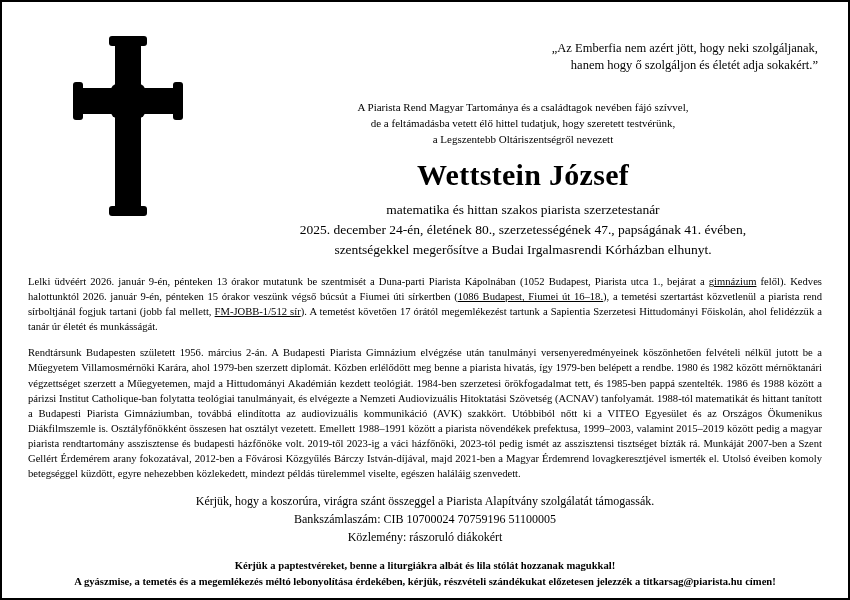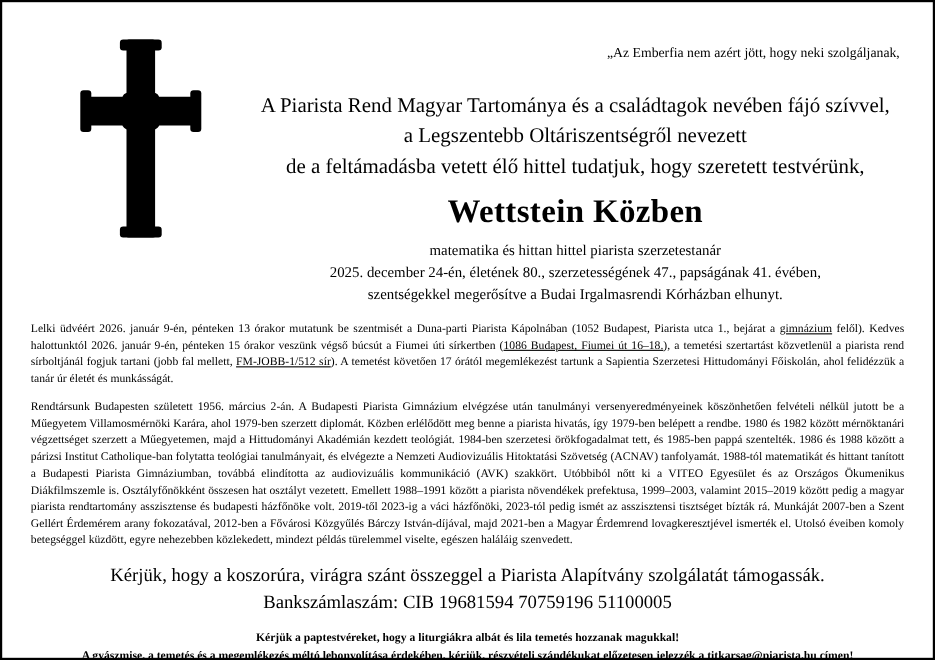--- a/index.html
+++ b/index.html
@@ -94,21 +94,21 @@
     margin-top: 20px;
     margin-bottom: 0;
   }
   .quote .ref {
     font-style: italic;
     display: block;
     margin-top: 1px;
   }
   .intro {
     text-align: center;
-    font-size: 19px;
+    font-size: 11px;
     line-height: 1.45;
     margin-top: 26px;
   }
   .intro div { white-space: nowrap; }
 
   .name {
     text-align: center;
     font-size: 30px;
     font-weight: bold;
     margin-top: 10px;
@@ -129,21 +129,21 @@
     line-height: 1.42;
     text-align: justify;
   }
   .body-text p { margin: 0 0 11px 0; }
   .u { text-decoration: underline; }
   .b { font-weight: normal; }
 
   
   .center-block {
     text-align: center;
-    font-size: 17px;
+    font-size: 12px;
     line-height: 1.5;
     margin-top: 2px;
   }
   .footer-note {
     text-align: center;
     font-size: 10.6px;
     line-height: 1.5;
     margin-top: 12px;
   }
   .footer-note .bold-line { font-weight: bold; }
@@ -163,48 +163,50 @@
           <div class="cap cap-bottom"></div>
           <div class="cap cap-left"></div>
           <div class="cap cap-right"></div>
           <div class="center-dot"></div>
         </div>
       </div>
 
       <div class="head-col">
         <div class="quote">
           <span>„Az Emberfia nem azért jött, hogy neki szolgáljanak,</span><br>
+          <span>hanem hogy ő szolgáljon és életét adja sokakért.”</span>
         </div>
 
         <div class="intro">
           <div>A Piarista Rend Magyar Tartománya és a családtagok nevében fájó szívvel,</div>
+          <div>de a feltámadásba vetett élő hittel tudatjuk, hogy szeretett testvérünk,</div>
           <div>a Legszentebb Oltáriszentségről nevezett</div>
-          <div>de a feltámadásba vetett élő hittel tudatjuk, hogy szeretett testvérünk,</div>
-        </div>
-
-        <div class="name">Wettstein Közben</div>
+        </div>
+
+        <div class="name">Wettstein József</div>
 
         <div class="subtitle">
-          <div>matematika és hittan hittel piarista szerzetestanár</div>
+          <div>matematika és hittan szakos piarista szerzetestanár</div>
           <div>2025. december 24-én, életének 80., szerzetességének 47., papságának 41. évében,</div>
           <div>szentségekkel megerősítve a Budai Irgalmasrendi Kórházban elhunyt.</div>
         </div>
       </div>
     </div>
 
     <div class="body-text">
       <p id="p1"><span>Lelki üdvéért </span><span class="b">2026. január 9-én, pénteken</span><span> 13 órakor mutatunk be szentmisét a Duna-parti Piarista Kápolnában (1052 Budapest, Piarista utca 1., bejárat a </span><span class="u">gimnázium</span><span> felől). Kedves halottunktól 2026. január 9-én, pénteken 15 órakor veszünk végső búcsút a Fiumei úti sírkertben (</span><span class="u">1086 Budapest, Fiumei út 16–18.</span><span>), a temetési szertartást közvetlenül a piarista rend sírboltjánál fogjuk tartani (jobb fal mellett, </span><span class="u">FM-JOBB-1/512 sír</span><span>). A temetést követően 17 órától megemlékezést tartunk a Sapientia Szerzetesi Hittudományi Főiskolán, ahol felidézzük a tanár úr életét és munkásságát.</span></p>
       <p>Rendtársunk Budapesten született 1956. március 2-án. A Budapesti Piarista Gimnázium elvégzése után tanulmányi versenyeredményeinek köszönhetően felvételi nélkül jutott be a Műegyetem Villamosmérnöki Karára, ahol 1979-ben szerzett diplomát. Közben erlélődött meg benne a piarista hivatás, így 1979-ben belépett a rendbe. 1980 és 1982 között mérnöktanári végzettséget szerzett a Műegyetemen, majd a Hittudományi Akadémián kezdett teológiát. 1984-ben szerzetesi örökfogadalmat tett, és 1985-ben pappá szentelték. 1986 és 1988 között a párizsi Institut Catholique-ban folytatta teológiai tanulmányait, és elvégezte a Nemzeti Audiovizuális Hitoktatási Szövetség (ACNAV) tanfolyamát. 1988-tól matematikát és hittant tanított a Budapesti Piarista Gimnáziumban, továbbá elindította az audiovizuális kommunikáció (AVK) szakkört. Utóbbiból nőtt ki a VITEO Egyesület és az Országos Ökumenikus Diákfilmszemle is. Osztályfőnökként összesen hat osztályt vezetett. Emellett 1988–1991 között a piarista növendékek prefektusa, 1999–2003, valamint 2015–2019 között pedig a magyar piarista rendtartomány asszisztense és budapesti házfőnöke volt. 2019-től 2023-ig a váci házfőnöki, 2023-tól pedig ismét az asszisztensi tisztséget bízták rá. Munkáját 2007-ben a Szent Gellért Érdemérem arany fokozatával, 2012-ben a Fővárosi Közgyűlés Bárczy István-díjával, majd 2021-ben a Magyar Érdemrend lovagkeresztjével ismerték el. Utolsó éveiben komoly betegséggel küzdött, egyre nehezebben közlekedett, mindezt példás türelemmel viselte, egészen haláláig szenvedett.</p>
     </div>
 
     <div class="center-block">
       <div>Kérjük, hogy a koszorúra, virágra szánt összeggel a Piarista Alapítvány szolgálatát támogassák.</div>
-      <div>Bankszámlaszám: CIB 19681594 70759196 51100005</div>
+      <div>Bankszámlaszám: CIB 10700024 70759196 51100005</div>
+      <div>Közlemény: rászoruló diákokért</div>
     </div>
 
     <div class="footer-note">
-      <div class="bold-line">Kérjük a paptestvéreket, hogy a liturgiákra albát és lila temetés hozzanak magukkal!</div>
+      <div class="bold-line">Kérjük a paptestvéreket, benne a liturgiákra albát és lila stólát hozzanak magukkal!</div>
       <div class="bold-line">A gyászmise, a temetés és a megemlékezés méltó lebonyolítása érdekében, kérjük, részvételi szándékukat előzetesen jelezzék a titkarsag@piarista.hu címen!</div>
 
     </div>
 
   </div>
 </div>
 
 </body></html>

